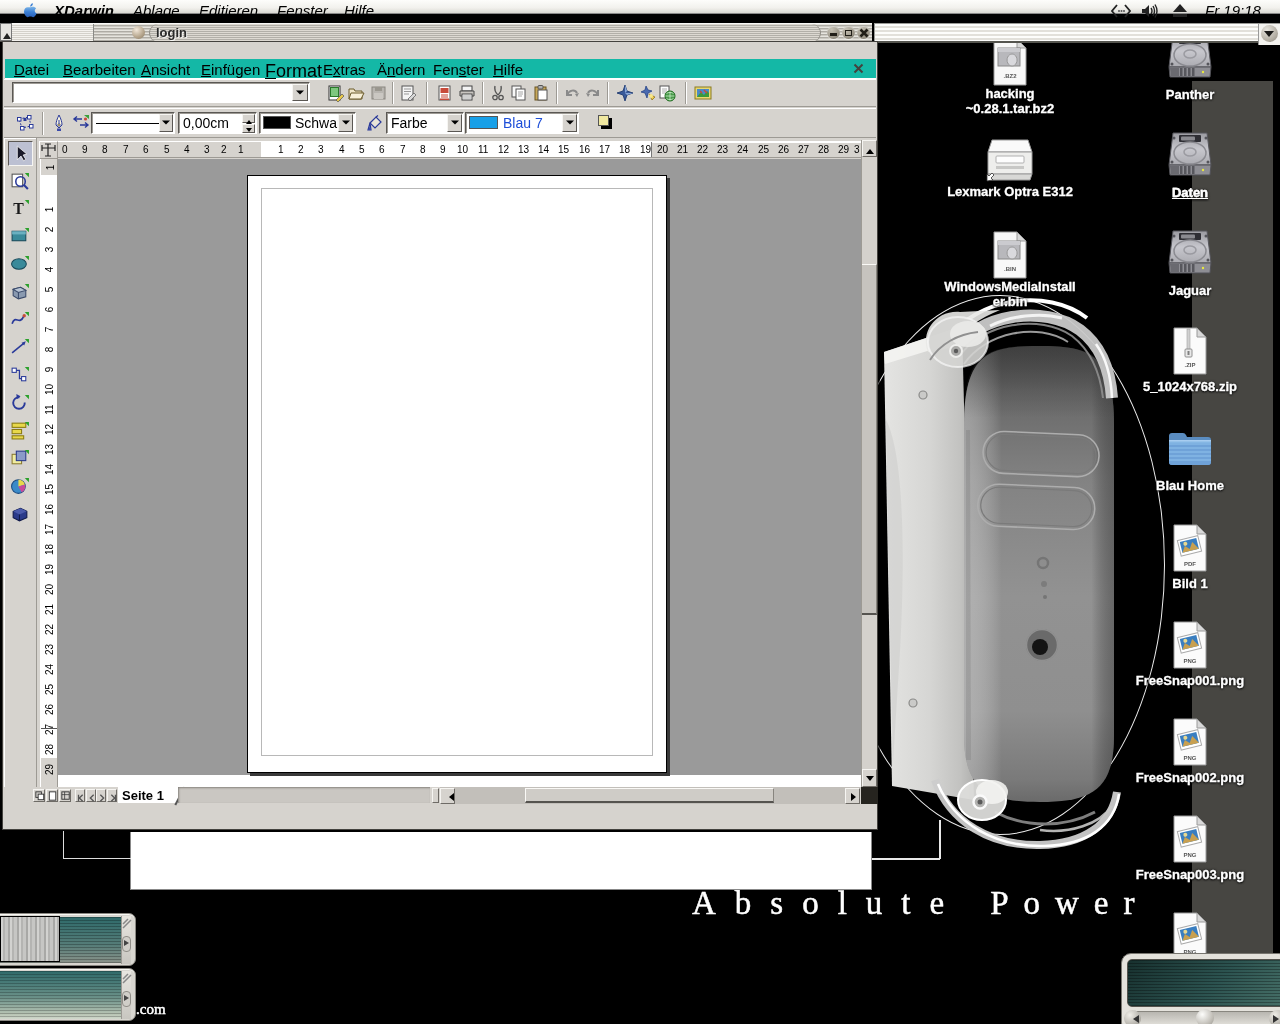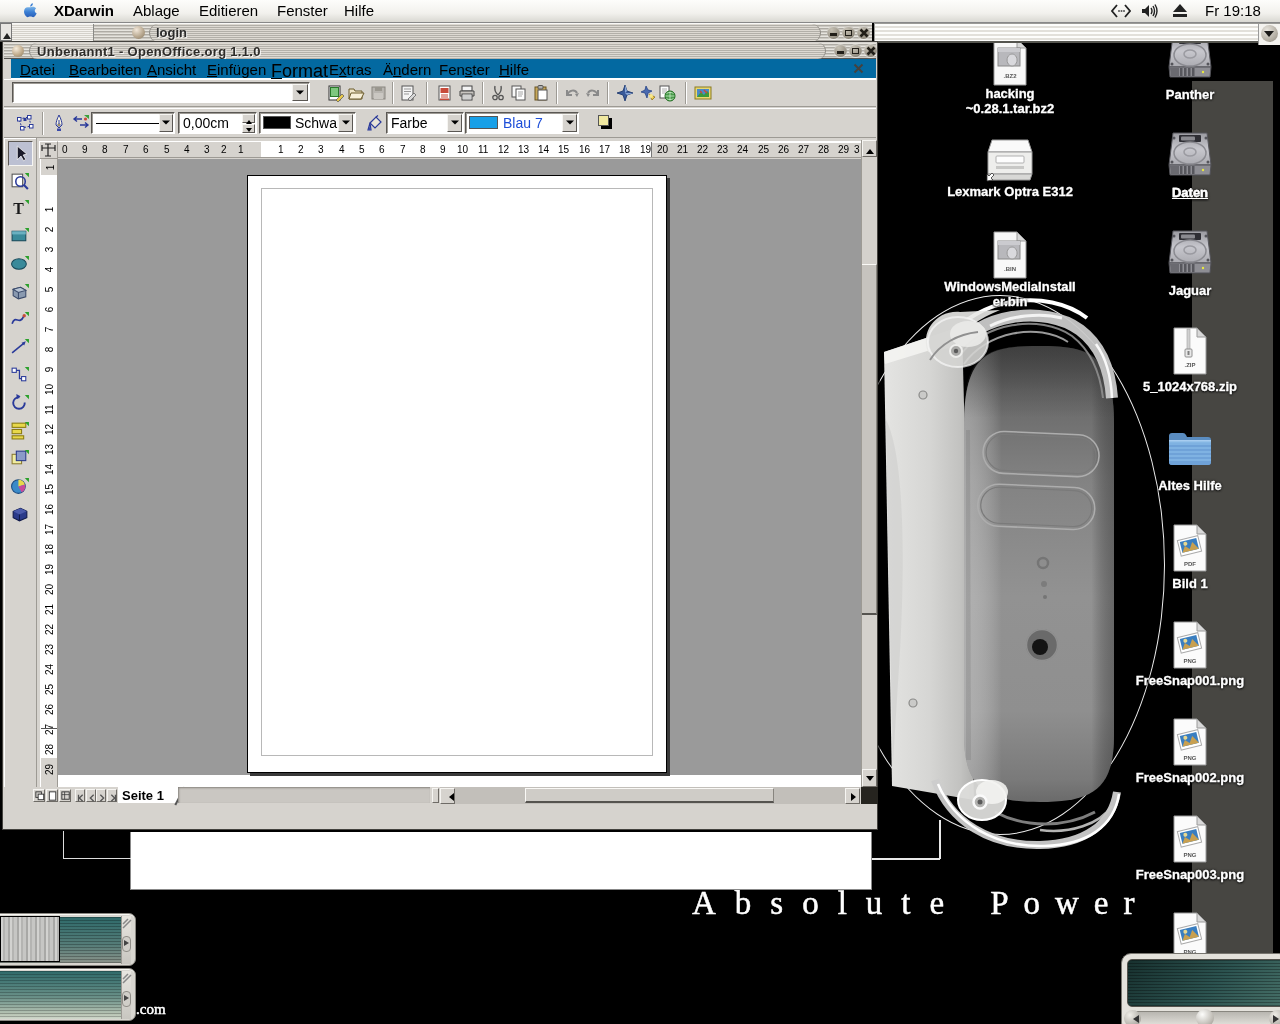--- a/index.html
+++ b/index.html
@@ -1,19 +1,19 @@
 <!DOCTYPE html>
 <html><head><meta charset="utf-8">
 <style>
 *{margin:0;padding:0;box-sizing:border-box;-webkit-font-smoothing:antialiased;}
 html,body{width:1280px;height:1024px;overflow:hidden;background:#000;}
 body{font-family:"Liberation Sans",sans-serif;position:relative;}
 .abs{position:absolute;}
 
-#macbar{left:0;top:0;width:1280px;height:23px;background:linear-gradient(#fdfdfb,#f2f1ed 60%,#d9d8d2);border-bottom:1px solid #888;}
+#macbar{left:0;top:0;width:1280px;height:14px;background:linear-gradient(#fdfdfb,#f2f1ed 60%,#d9d8d2);border-bottom:1px solid #888;font-style:italic;}
 #macbar .mi{position:absolute;top:2px;font-size:15px;color:#000;}
 
 .pin{background:repeating-linear-gradient(180deg,#e6e4de 0 1px,#aeaba4 1px 2px,#ccc9c2 2px 3px);}
 
 .wb{position:absolute;border-radius:50%;background:radial-gradient(circle at 35% 30%,#c6c1b4,#9d978a 58%,#736e62);box-shadow:0 1px 1px rgba(255,255,255,.55), inset 0 1px 1px rgba(255,255,255,.5);}
 .raised{border-top:1px solid #f6f5f2;border-left:1px solid #f6f5f2;border-right:1px solid #6e6b66;border-bottom:1px solid #6e6b66;}
 .sunken{border-top:1px solid #6e6b66;border-left:1px solid #6e6b66;border-right:1px solid #f6f5f2;border-bottom:1px solid #f6f5f2;}
 .combo{background:#fff;border:1px solid;border-color:#5a5753 #ffffff #ffffff #5a5753;box-shadow:inset 1px 1px 0 #9d9a94;}
 .ddbtn{position:absolute;background:#d6d3ce;border:1px solid;border-color:#f6f5f2 #5a5753 #5a5753 #f6f5f2;}
 .ddbtn:after{content:"";position:absolute;left:50%;top:50%;transform:translate(-50%,-30%);border:4px solid transparent;border-top-color:#000;}
@@ -233,21 +233,21 @@
 <path d="M2,8 Q2,5 5,5 L16,5 Q18,5 19,7 L20,9 L41,9 Q44,9 44,12 L44,34 Q44,37 41,37 L5,37 Q2,37 2,34 Z" fill="#5a8cc0"></path>
 <path d="M2,12 L44,12 L44,34 Q44,37 41,37 L5,37 Q2,37 2,34 Z" fill="#6fa2d8"></path>
 <path d="M2,12 L44,12 L44,15 L2,15 Z" fill="#8fc0ea" opacity="0.7"></path>
 <rect x="2" y="15" width="42" height="2" fill="#7fb2e2"></rect>
     <rect x="2" y="19" width="42" height="2" fill="#7fb2e2"></rect>
     <rect x="2" y="23" width="42" height="2" fill="#7fb2e2"></rect>
     <rect x="2" y="27" width="42" height="2" fill="#7fb2e2"></rect>
     <rect x="2" y="31" width="42" height="2" fill="#7fb2e2"></rect>
 <path d="M2,12 L44,12 L44,13.5 L2,13.5 Z" fill="#a8cdf0"></path>
 </svg>
-<div class="dlab" style="left:1120px;top:478px;width:140px;">Altes Hilfe</div>
+<div class="dlab" style="left:1120px;top:478px;width:140px;">Blau Home</div>
 <svg class="abs" style="left:1170px;top:524px;" width="40" height="48" viewBox="0 0 40 48">
 <path d="M4,1 L27,1 L36,10 L36,47 L4,47 Z" fill="#fbfbfb" stroke="#9a9a9a"></path>
 <path d="M27,1 L27,10 L36,10 Z" fill="#d8d8d8" stroke="#9a9a9a"></path>
 <g transform="rotate(-14 19 22)">
 <rect x="9" y="14" width="21" height="16" fill="#fff" stroke="#aaa"></rect>
 <rect x="11" y="16" width="17" height="11" fill="#3a7ec0"></rect>
 <path d="M11,27 L15,21 L19,25 L23,19 L28,27 Z" fill="#c8a050"></path>
 <circle cx="16" cy="19" r="2" fill="#e8d890"></circle>
 </g>
 <text x="20" y="42" font-size="6" font-weight="bold" fill="#555" text-anchor="middle" font-family="Liberation Sans">PDF</text>
@@ -353,37 +353,21 @@
 </div>
 <div class="abs" style="left:0;top:23px;width:12px;height:18px;background:#e8e6e2;border:1px solid #777;">
     <div style="position:absolute;left:2px;top:5px;border:4px solid transparent;border-bottom:6px solid #222;"></div>
   </div>
 <div class="abs" style="left:874px;top:23px;width:406px;height:20px;background:repeating-linear-gradient(180deg,#fdfdfb 0 2px,#e2e0da 2px 4px);border:1px solid #9a9a96;border-bottom:2px solid #55554f;"></div>
 <div class="abs" style="left:1258px;top:24px;width:22px;height:21px;background:#f4f3ef;border-left:1px solid #999;">
     <div style="position:absolute;left:2px;top:1px;width:17px;height:17px;border-radius:50%;background:radial-gradient(circle at 35% 30%,#e8e5de,#b5b0a5 60%,#8d887c);"></div>
     <div style="position:absolute;left:5px;top:7px;border:5px solid transparent;border-top:6px solid #1a1a18;"></div>
   </div>
 <div class="abs" style="left:2px;top:41px;width:876px;height:789px;background:#d6d3ce;border:1px solid #44423e;box-shadow:2px 2px 0 rgba(0,0,0,0.6);">
-<div class="abs pin" style="left:1px;top:1px;right:1px;height:16px;border-bottom:1px solid #55534f;">
-<div class="abs" style="left:8px;top:2px;width:12px;height:12px;border-radius:50%;background:radial-gradient(circle at 35% 30%,#f6ecdc,#c0ab8c 55%,#8a7a5e);"></div>
-<div class="abs" style="left:25px;top:0px;width:797px;height:16px;background:repeating-linear-gradient(180deg,#dedad3 0 1px,#b5b2ab 1px 2px);border-radius:8px;border-left:1px solid #8e8b84;border-right:1px solid #8e8b84;"></div>
-<div class="abs" style="left:33px;top:1px;font-size:13px;font-weight:bold;color:#2e2c29;text-shadow:1px 1px 0 rgba(255,255,255,.85);letter-spacing:0.3px;">Unbenannt1 - OpenOffice.org 1.1.0</div>
-<div class="wb" style="left:830px;top:1px;width:13px;height:13px;">
-        <div style="position:absolute;left:3px;top:7px;width:7px;height:2.5px;background:#211e18;"></div>
-      </div>
-<div class="wb" style="left:845px;top:1px;width:13px;height:13px;">
-        <div style="position:absolute;left:3px;top:3.5px;width:7px;height:6px;border:1.7px solid #211e18;"></div>
-      </div>
-<div class="wb" style="left:860px;top:1px;width:13px;height:13px;">
-        <svg style="position:absolute;left:1.5px;top:1.5px;" width="10" height="10" viewBox="0 0 10 10">
-          <path d="M1.5,1.5 L8.5,8.5 M8.5,1.5 L1.5,8.5" stroke="#211e18" stroke-width="2.6"></path>
-        </svg>
-      </div>
-</div>
-<div class="abs" style="left:8px;top:17px;right:1px;height:20px;background:#0369a1;border-bottom:1px solid #fff;">
+<div class="abs" style="left:2px;top:17px;right:1px;height:20px;background:#14b8a6;border-bottom:1px solid #fff;">
 <div class="abs" style="left:9px;top:2px;font-size:15px;color:#000;"><u>D</u>atei</div>
 <div class="abs" style="left:58px;top:2px;font-size:15px;color:#000;"><u>B</u>earbeiten</div>
 <div class="abs" style="left:136px;top:2px;font-size:15px;color:#000;"><u>A</u>nsicht</div>
 <div class="abs" style="left:196px;top:2px;font-size:15px;color:#000;"><u>E</u>infügen</div>
 <div class="abs" style="left:260px;top:2px;font-size:18px;color:#000;"><u>F</u>ormat</div>
 <div class="abs" style="left:318px;top:2px;font-size:15px;color:#000;">E<u>x</u>tras</div>
 <div class="abs" style="left:372px;top:2px;font-size:15px;color:#000;">Ä<u>n</u>dern</div>
 <div class="abs" style="left:428px;top:2px;font-size:15px;color:#000;">Fen<u>s</u>ter</div>
 <div class="abs" style="left:488px;top:2px;font-size:15px;color:#000;"><u>H</u>ilfe</div>
 <svg class="abs" style="right:12px;top:4px;" width="11" height="11" viewBox="0 0 11 11">

